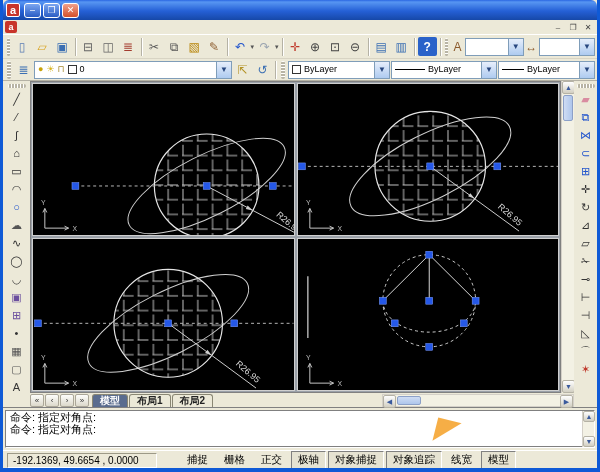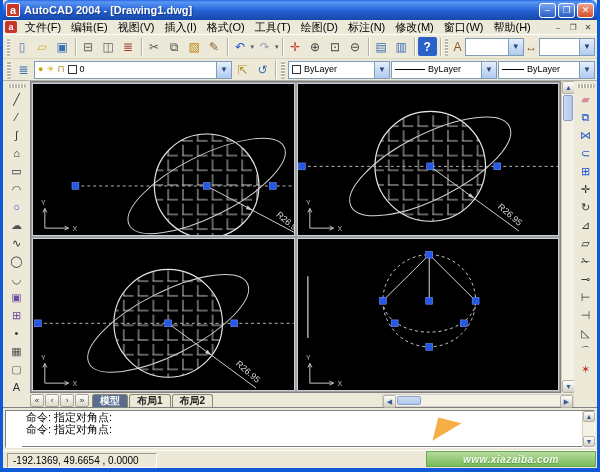--- a/index.html
+++ b/index.html
@@ -72,21 +72,21 @@
     border-bottom:none;border-radius:3px 3px 0 0;background:#ece9d8;color:#222;font-weight:bold;}
   .tab.active{background:#5a6c8e;color:#fff;font-weight:bold;}
   .hscroll{width:192px;margin-left:auto;display:flex;background:#f3f1e4;border:1px solid #d4d0c8;}
   .hthumb{width:24px;margin:1px;background:linear-gradient(#cfdcf3,#aec6ec);border:1px solid #8ca0c8;border-radius:2px;}
   .hspacer{flex:1;}
   
   .cmd{height:43px;background:#ece9d8;border-top:1px solid #808080;padding:2px;}
   .cmd-box{height:100%;background:#fff;border:1px solid;border-color:#808080 #fff #fff #808080;
     display:flex;flex-direction:column;position:relative;}
   .cmd-hist{flex:1;border-bottom:1px solid #808080;font-size:11px;line-height:12px;padding:0 4px;
-    position:relative;overflow:hidden;margin-left:16px;}
+    position:relative;overflow:hidden;}
   .cmd-scroll{position:absolute;right:0;top:0;bottom:0;width:12px;display:flex;flex-direction:column;
     justify-content:space-between;background:#f3f1e4;border-left:1px solid #d4d0c8;}
   .cmd-scroll .sbtn{width:12px;height:11px;}
   .cmd-input{height:14px;font-size:11px;padding:0 4px;display:flex;align-items:center;}
   
   .status{height:19px;display:flex;align-items:center;gap:11px;padding:0 4px;background:#ece9d8;
     border-top:1px solid #fff;font-size:10.5px;}
   .coords{width:150px;padding:1px 5px;font-size:10px;border:1px solid;border-color:#9d9a87 #fff #fff #9d9a87;}
   .toggle{padding:1px 6px;border:1px solid transparent;white-space:nowrap;}
   .toggle.pressed{border-color:#808080 #fff #fff #808080;background:#e6e3d2;}
@@ -101,43 +101,29 @@
   .wm-band span{color:#f6fbee;font-weight:bold;font-style:italic;font-size:10px;letter-spacing:.5px;
     text-shadow:0 1px 1px #55904a;}
 </style>
 </head>
 <body>
 
 <div class="window">
 
   <div class="titlebar">
     <span class="app-icon">a</span>
-    <span class="title-text">AutoCAD 2004 - [Drawing1.dwg]</span>
     <span class="win-btns" id="win-btns">
         <span class="wbtn">–</span>
         <span class="wbtn">❐</span>
         <span class="wbtn close">✕</span>
       </span>
   </div>
 
   <div class="menubar">
     <span class="child-icon">a</span>
-    <span id="menu-items" style="display:flex;">
-        <span class="menu-item">文件(F)</span>
-        <span class="menu-item">编辑(E)</span>
-        <span class="menu-item">视图(V)</span>
-        <span class="menu-item">插入(I)</span>
-        <span class="menu-item">格式(O)</span>
-        <span class="menu-item">工具(T)</span>
-        <span class="menu-item">绘图(D)</span>
-        <span class="menu-item">标注(N)</span>
-        <span class="menu-item">修改(M)</span>
-        <span class="menu-item">窗口(W)</span>
-        <span class="menu-item">帮助(H)</span>
-      </span>
     <span class="menu-spacer"></span>
     <span id="mdi-btns" style="display:flex;gap:1px;">
         <span class="mdi-btn">–</span>
         <span class="mdi-btn">❐</span>
         <span class="mdi-btn">✕</span>
       </span>
   </div>
 
   <div class="tb-row tb1">
     <span class="grip"></span>
@@ -403,20 +389,27 @@
         </div>
       <div class="cmd-scroll">
         <span class="sbtn">▲</span>
         <span class="sbtn">▼</span>
       </div>
     </div>
   </div>
 
   <div class="status">
     <span class="coords">-192.1369, 49.6654 , 0.0000</span>
+    <span id="toggles" style="display:flex;gap:2px;margin-left:12px;">
+        <span class="toggle">捕捉</span>
+        <span class="toggle">栅格</span>
+        <span class="toggle">正交</span>
+        <span class="toggle pressed">极轴</span>
+        <span class="toggle pressed">对象捕捉</span>
+        <span class="toggle pressed">对象追踪</span>
+        <span class="toggle">线宽</span>
+        <span class="toggle pressed">模型</span>
+      </span>
   </div>
 
   <div class="wm-arrow"></div>
-  <div class="wm-band">
-    <span>www.xiazaiba.com</span>
-  </div>
 
 </div>
 
 </body></html>

